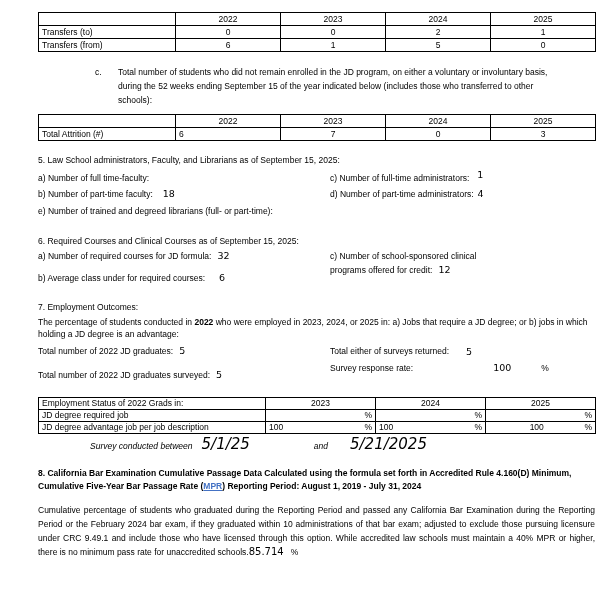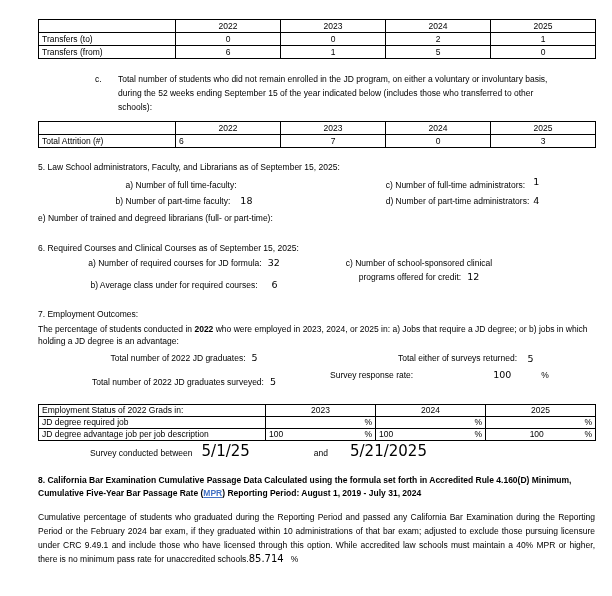--- a/index.html
+++ b/index.html
@@ -7,21 +7,21 @@
   .page {
     position: relative;
     width: 612px;
     height: 596px;
     background: #fff;
     font-family: "Liberation Sans", sans-serif;
     font-size: 8.5px;
     color: #000;
     overflow: hidden;
   }
-  .content { position: absolute; left: 38px; top: 11px; width: 557px; }
+  .content { position: absolute; left: 38px; top: 4px; width: 557px; }
 
   
   table { border-collapse: collapse; width: 557px; table-layout: fixed; font-size: 8.5px; }
   td { border: 1px solid #000; padding: 0 3px; height: 13px; line-height: 11px; overflow: hidden; white-space: nowrap; }
   td.yr { text-align: center; }
   td.val-c { text-align: center; }
   td.val-l { text-align: left; }
 
   .tbl1 { margin-top: 8px; }
   .tbl2 { margin-top: 7px; }
@@ -31,21 +31,21 @@
   .item-c .marker { width: 23px; flex: none; }
   .item-c .txt { width: 442px; }
 
   
   .sec-heading { font-weight: normal; margin-top: 13px; line-height: 12px; }
 
   
   .grid { display: flex; margin-top: 6px; }
   .grid .col-l { width: 292px; flex: none; }
   .grid .col-r { flex: 1; }
-  .fline { margin-bottom: 4px; line-height: 12px; text-align: center; }
+  .fline { margin-bottom: 4px; line-height: 12px; }
   .fline.gap { margin-top: 10px; }
   .wrapped-e { width: 235px; line-height: 13px; }
   .wrapped-c6 { width: 178px; line-height: 13px; }
   .wrapped-ret { width: 132px; line-height: 13px; display: inline-block; vertical-align: top; }
 
   
   .fv { font-family: "DejaVu Sans", sans-serif; font-size: 9.5px; }
   .fv.sm { font-size: 15px; }
   .raised { position: relative; top: -3px; }
   .ml6 { margin-left: 6px; } .ml10 { margin-left: 10px; } .ml14 { margin-left: 14px; }
@@ -60,21 +60,21 @@
 
   
   .tbl3 { margin-top: 12px; }
   .tbl3 td { height: 12px; }
   .cell-split { display: flex; justify-content: space-between; align-items: baseline; }
   .cell-split .v { flex: 1; text-align: left; }
   .cell-split .v.center { text-align: center; }
   .cell-split .u { flex: none; }
 
   
-  .survey-line { margin-top: 4px; padding-left: 52px; display: flex; align-items: baseline; line-height: 12px; }
+  .survey-line { margin-top: 4px; padding-left: 52px; display: flex; align-items: baseline; line-height: 12px; font-style: italic; }
   .survey-line .d1 { margin-left: 9px; }
   .survey-line .and { margin-left: 64px; }
   .survey-line .d2 { margin-left: 22px; }
 
   
   .h8 { font-weight: bold; margin-top: 15px; line-height: 13px; }
   .h8 a { text-decoration: underline; cursor: pointer; }
   .body8 { margin-top: 10px; line-height: 14px; text-align: justify; }
   .body8 .fv { margin-left: 0; font-size: 10px; }
   .body8 .pct { margin-left: 7px; }

